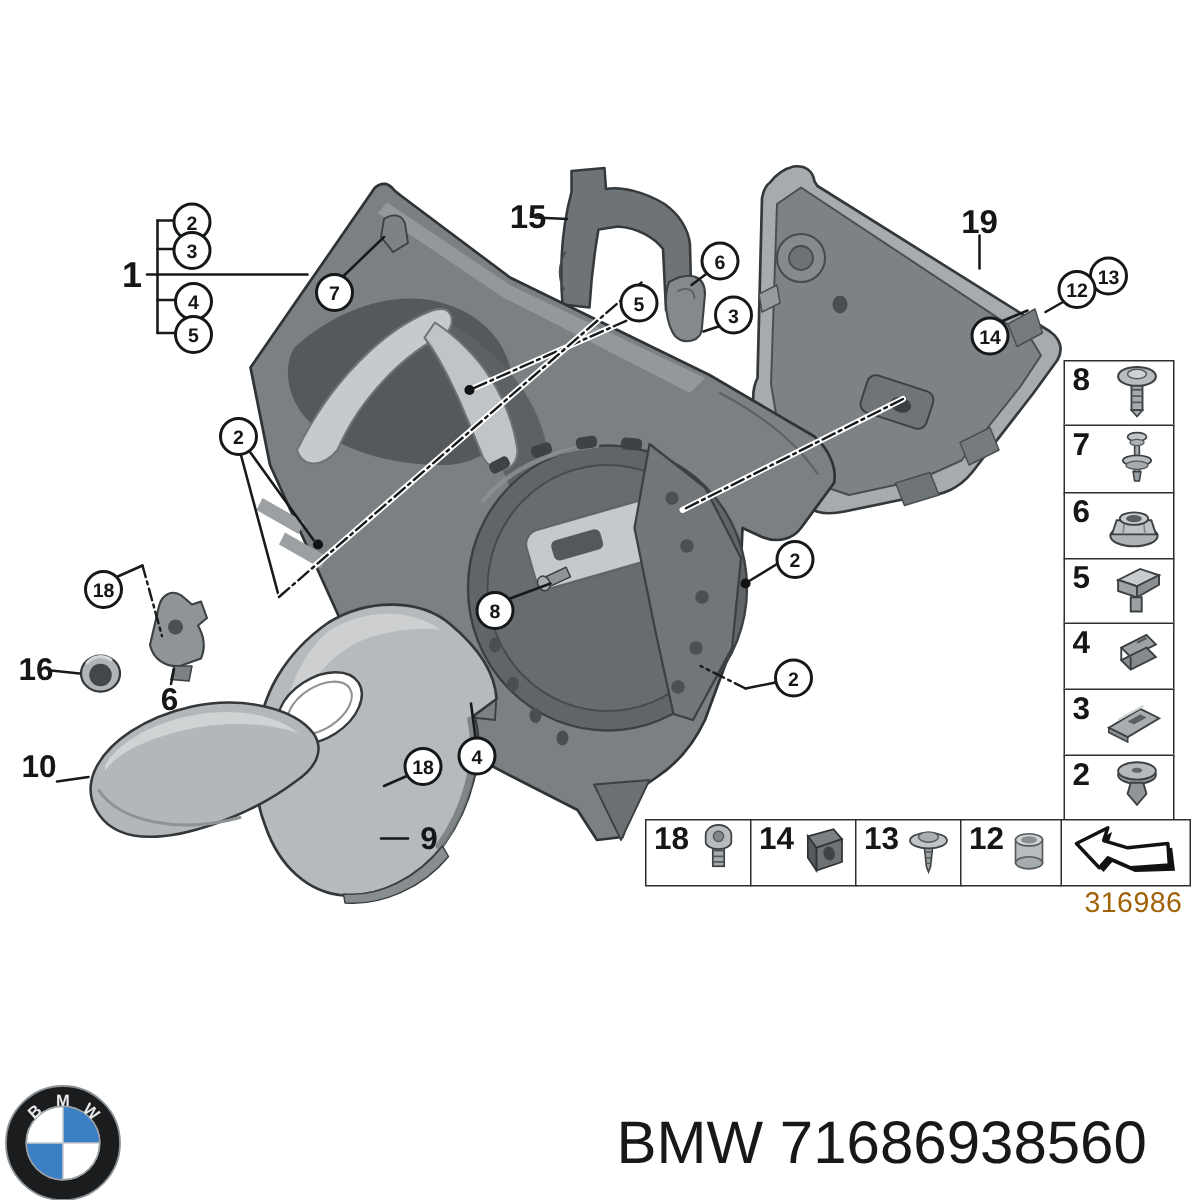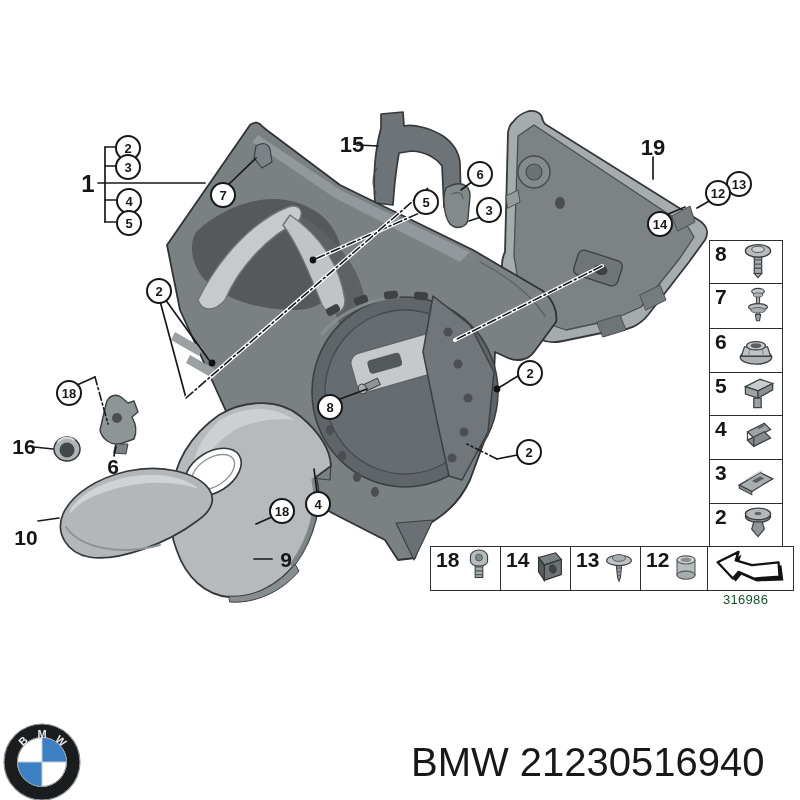--- a/index.html
+++ b/index.html
@@ -11,21 +11,21 @@
   .co{position:absolute;width:22px;height:22px;margin:-12px 0 0 -12px;border:2px solid #15181a;
       border-radius:50%;background:#fff;display:flex;align-items:center;justify-content:center;
       font-weight:bold;font-size:13px;line-height:1;}
   
   .plain{position:absolute;transform:translate(-50%,-50%);font-weight:bold;}
   .sz24{font-size:24px;} .sz22{font-size:22px;} .sz21{font-size:21px;}
   
   .cell{position:absolute;background:#fff;border:1.7px solid #2c2f32;box-sizing:border-box;}
   .cell .num{position:absolute;left:5px;top:2px;font-weight:bold;font-size:21px;line-height:1;}
   .cell .ic{position:absolute;right:3px;top:50%;transform:translateY(-50%);}
-  .dnum{position:absolute;left:723px;top:592px;font-size:13px;color:#14532d;letter-spacing:.3px;}
+  .dnum{position:absolute;left:723px;top:592px;font-size:19px;color:#a16207;letter-spacing:.3px;}
   .footer-text{position:absolute;left:411px;top:740px;font-size:40px;line-height:44px;
                color:#161819;white-space:nowrap;}
 </style>
 </head>
 <body>
 
 <div class="page">
 
   <svg class="art" width="800" height="800" viewBox="0 0 800 800">
     <g stroke-linejoin="round" stroke-linecap="round">
@@ -229,21 +229,21 @@
   <div class="co" style="left:529px;top:372px">2</div>
   <div class="co" style="left:528px;top:451px">2</div>
   <div class="co" style="left:317px;top:503px">4</div>
   <div class="co" style="left:281px;top:510px">18</div>
 
   <div class="plain sz24" style="left:88px;top:184px">1</div>
   <div class="plain sz22" style="left:352px;top:145px">15</div>
   <div class="plain sz22" style="left:653px;top:148px">19</div>
   <div class="plain sz21" style="left:24px;top:447px">16</div>
   <div class="plain sz21" style="left:113px;top:467px">6</div>
-  <div class="plain sz21" style="left:26px;top:538px">10</div>
+  <div class="plain sz21" style="left:26px;top:512px">10</div>
   <div class="plain sz21" style="left:286px;top:560px">9</div>
 
   <div class="cell" style="left:709px;top:240px;width:74px;height:45px">
     <div class="num">8</div>
     <svg class="ic" width="42" height="42" viewBox="0 0 40 40">
       <rect x="16.5" y="13" width="7" height="17" fill="#a6abad" stroke="#3c4043" stroke-width="1.2"></rect>
       <path d="M16.5,30 L23.5,30 L20,34 Z" fill="#a6abad" stroke="#3c4043" stroke-width="1"></path>
       <path d="M16.5,17 h7 M16.5,21 h7 M16.5,25 h7" stroke="#53585b" stroke-width="1.2"></path>
       <ellipse cx="20" cy="8.5" rx="12" ry="6" fill="#b9bdbf" stroke="#3c4043" stroke-width="1.3"></ellipse>
       <ellipse cx="20" cy="7" rx="6" ry="3" fill="#cfd2d3" stroke="#53585b" stroke-width="1"></ellipse>
@@ -360,15 +360,15 @@
     <path d="M40,64.5 A24.5,24.5 0 0 1 15.5,40 L40,40 Z" fill="#3b80c4"></path>
     <path d="M15.5,40 H64.5 M40,15.5 V64.5" stroke="#c5c9cc" stroke-width="1"></path>
     <circle cx="40" cy="40" r="24.5" fill="none" stroke="#9ba0a3" stroke-width="1"></circle>
     <g fill="#e8eaec" font-family="Liberation Sans, sans-serif" font-size="11" font-weight="bold" text-anchor="middle">
       <text x="40" y="15.5" transform="rotate(-42 40 40)">B</text>
       <text x="40" y="15.5">M</text>
       <text x="40" y="15.5" transform="rotate(42 40 40)">W</text>
     </g>
   </svg>
 
-  <div class="footer-text">BMW 21230516940</div>
+  <div class="footer-text">BMW 71686938560</div>
 
 </div>
 
 </body></html>

